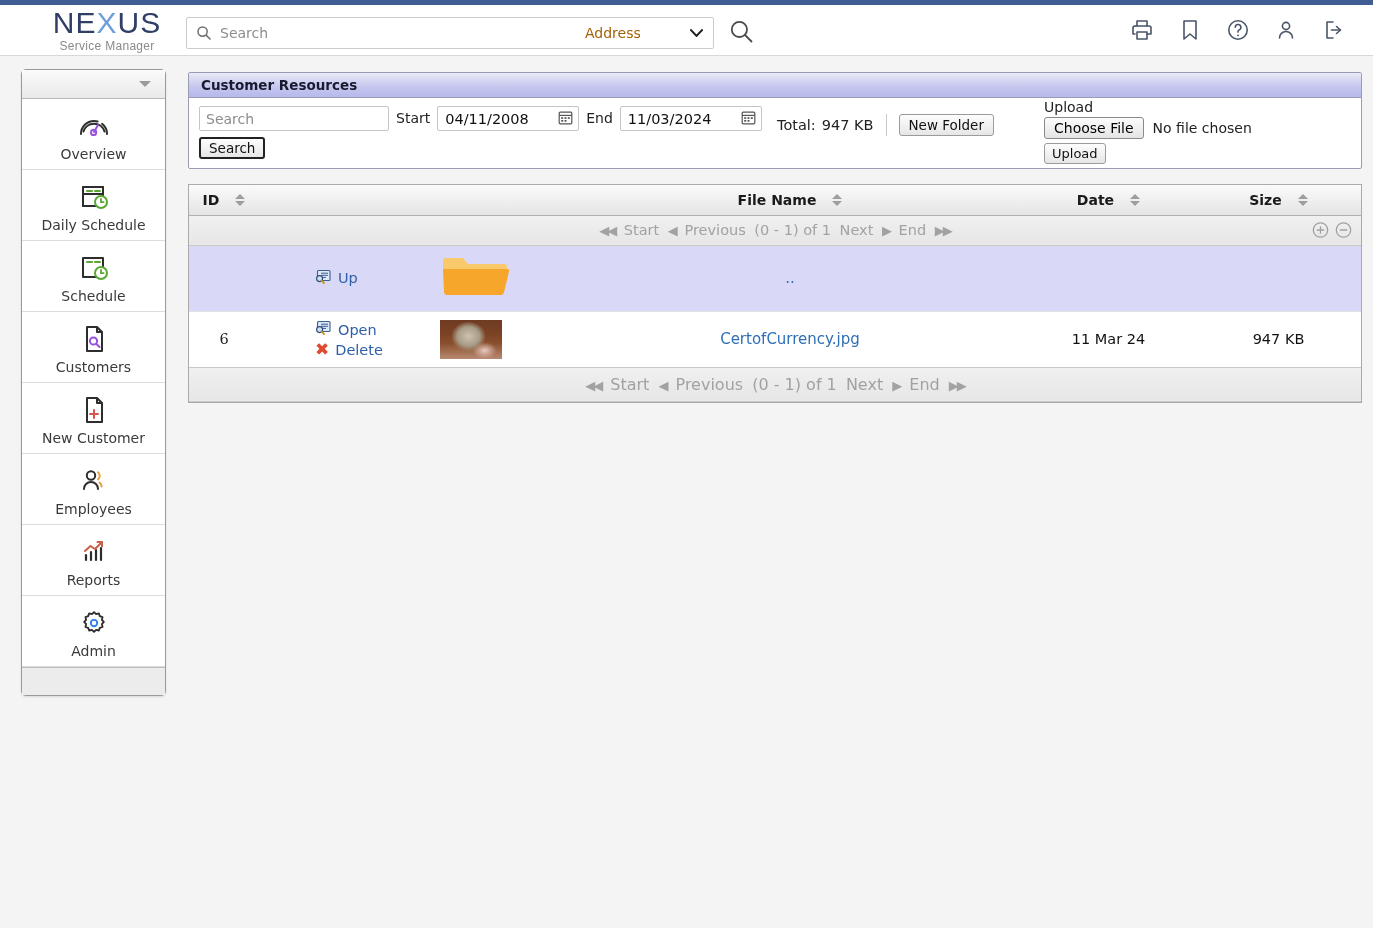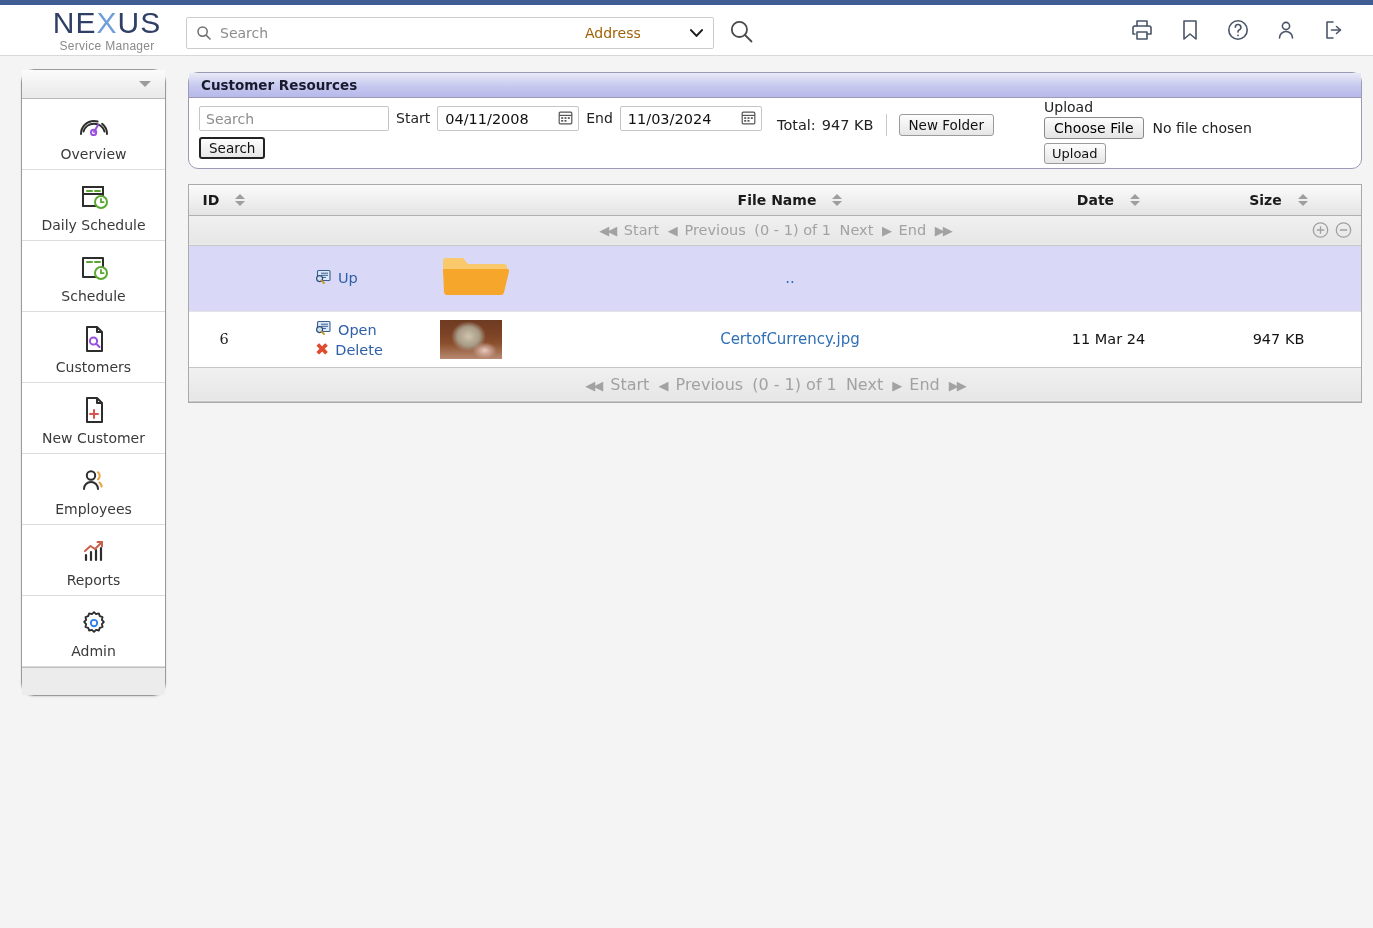--- a/index.html
+++ b/index.html
@@ -80,21 +80,21 @@
     position: absolute; right: 26px; top: 12px;
     display: flex; align-items: center; gap: 22px;
   }
   .hicon { width: 26px; height: 26px; display: flex; align-items: center; justify-content: center; cursor: pointer; }
 
   
   .sidebar {
     position: absolute; left: 21px; top: 69px; width: 145px;
     background: #fff;
     border: 1px solid #9a9a9a;
-    border-radius: 13px;
+    border-radius: 5px;
     box-shadow: 0 1px 2px rgba(0,0,0,.12);
   }
   .sb-collapse {
     height: 29px;
     background: linear-gradient(to bottom, #fbfbfb 0%, #e9e9e9 100%);
     border-bottom: 1px solid #b9b9b9;
     display: flex; align-items: center; justify-content: center;
     position: relative;
     cursor: pointer;
   }
@@ -120,21 +120,21 @@
     height: 28px;
     background: #ececec;
     border-top: 1px solid #bdbdbd;
   }
 
   
   .panel {
     position: absolute; left: 188px; top: 72px; width: 1174px;
     border: 1px solid #9b9bb5;
     background: #fff;
-    border-radius: 10px;
+    border-radius: 2px;
   }
   .panel-title {
     height: 25px;
     background: linear-gradient(to bottom, #e9eaf7 0%, #c6c8ef 55%, #b6b9ea 100%);
     border-bottom: 1px solid #9b9bb5;
     display: flex; align-items: center;
     padding-left: 12px;
     font-weight: bold; font-size: 13.5px; color: #1a1a2e;
     font-family: "DejaVu Sans", sans-serif;
   }

